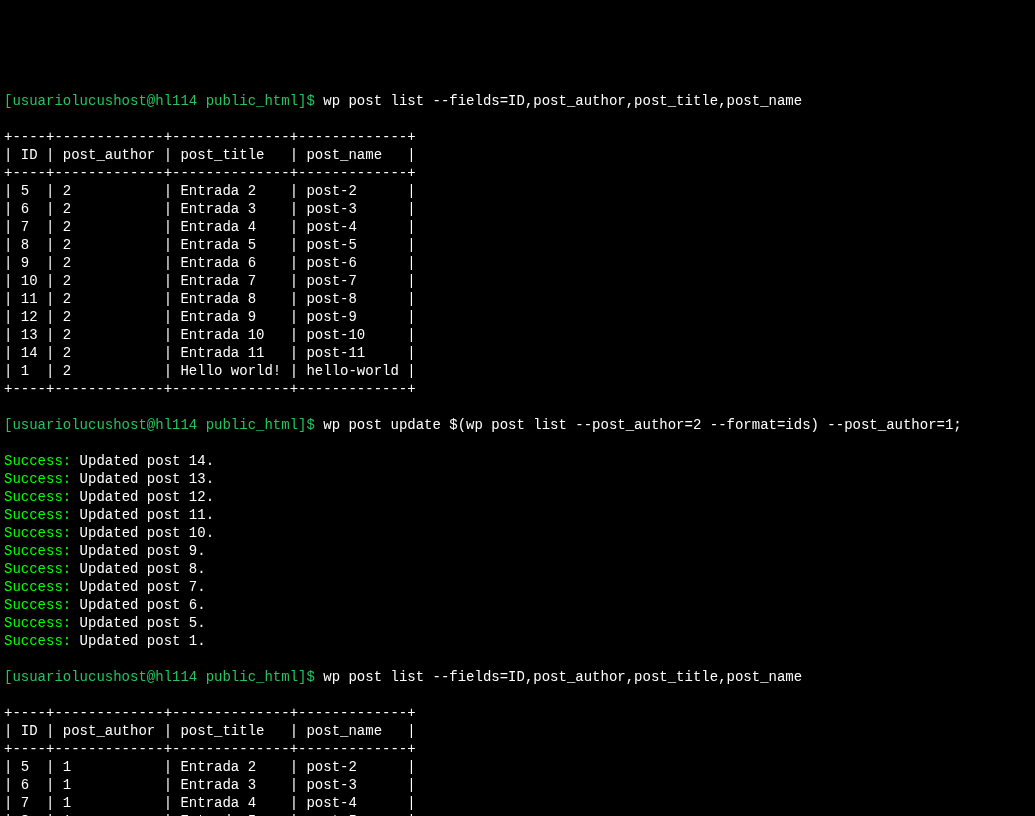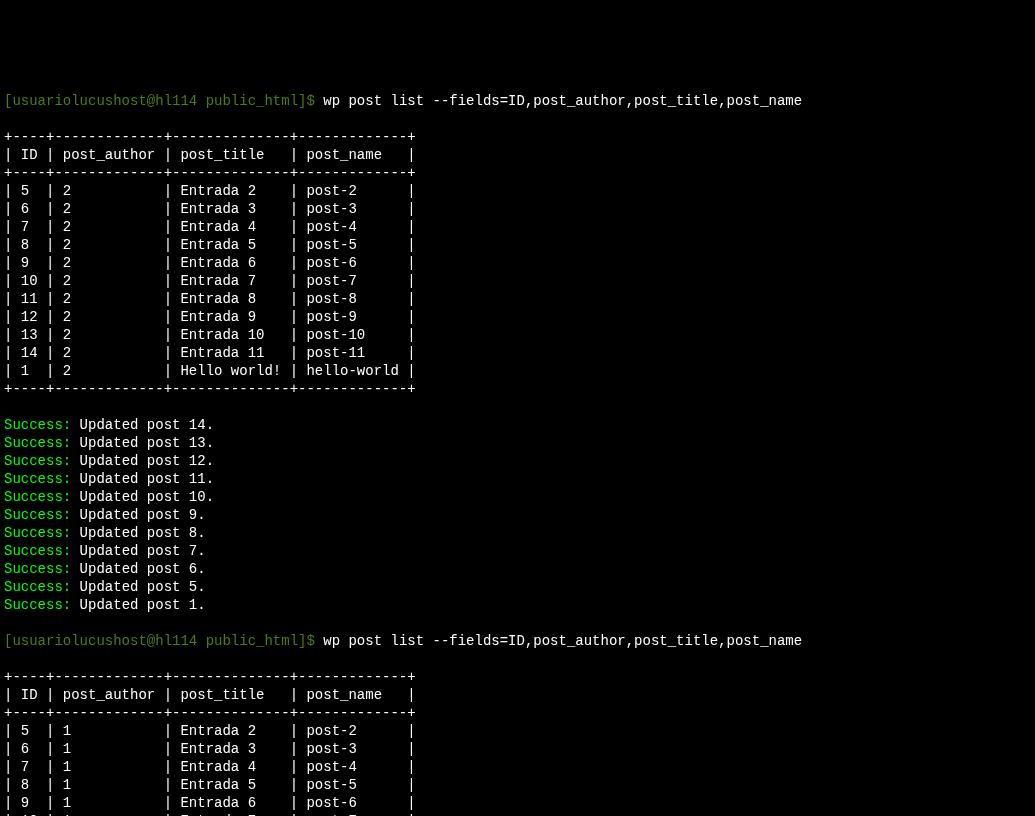--- a/index.html
+++ b/index.html
@@ -13,21 +13,21 @@
       font-size: 14px;
       line-height: 18px;
       color: #ffffff;
       padding: 2px 4px;
       white-space: pre;
     }
     .terminal {
       white-space: pre;
     }
     .prompt {
-      color: #4d7c0f;
+      color: #22c55e;
       margin-top: 12px;
     }
     .success {
       color: #00ff00;
       font-weight: normal;
     }
     .output {
       color: #ffffff;
     }
     .line {
@@ -49,20 +49,21 @@
 | 7  | 2           | Entrada 4    | post-4      |
 | 8  | 2           | Entrada 5    | post-5      |
 | 9  | 2           | Entrada 6    | post-6      |
 | 10 | 2           | Entrada 7    | post-7      |
 | 11 | 2           | Entrada 8    | post-8      |
 | 12 | 2           | Entrada 9    | post-9      |
 | 13 | 2           | Entrada 10   | post-10     |
 | 14 | 2           | Entrada 11   | post-11     |
 | 1  | 2           | Hello world! | hello-world |
 +----+-------------+--------------+-------------+</div>
+<div class="line"><span class="prompt">[usuariolucushost@hl114 public_html]$ </span><span>wp post update $(wp post list --post_author=2 --format=ids) --post_author=1;</span></div>
 <div class="output" id="successes"><div class="line"><span class="success">Success:</span><span> Updated post 14.</span></div><div class="line"><span class="success">Success:</span><span> Updated post 13.</span></div><div class="line"><span class="success">Success:</span><span> Updated post 12.</span></div><div class="line"><span class="success">Success:</span><span> Updated post 11.</span></div><div class="line"><span class="success">Success:</span><span> Updated post 10.</span></div><div class="line"><span class="success">Success:</span><span> Updated post 9.</span></div><div class="line"><span class="success">Success:</span><span> Updated post 8.</span></div><div class="line"><span class="success">Success:</span><span> Updated post 7.</span></div><div class="line"><span class="success">Success:</span><span> Updated post 6.</span></div><div class="line"><span class="success">Success:</span><span> Updated post 5.</span></div><div class="line"><span class="success">Success:</span><span> Updated post 1.</span></div></div>
 <div class="line"><span class="prompt">[usuariolucushost@hl114 public_html]$ </span><span>wp post list --fields=ID,post_author,post_title,post_name</span></div>
 <div class="output" id="table2">+----+-------------+--------------+-------------+
 | ID | post_author | post_title   | post_name   |
 +----+-------------+--------------+-------------+
 | 5  | 1           | Entrada 2    | post-2      |
 | 6  | 1           | Entrada 3    | post-3      |
 | 7  | 1           | Entrada 4    | post-4      |
 | 8  | 1           | Entrada 5    | post-5      |
 | 9  | 1           | Entrada 6    | post-6      |

